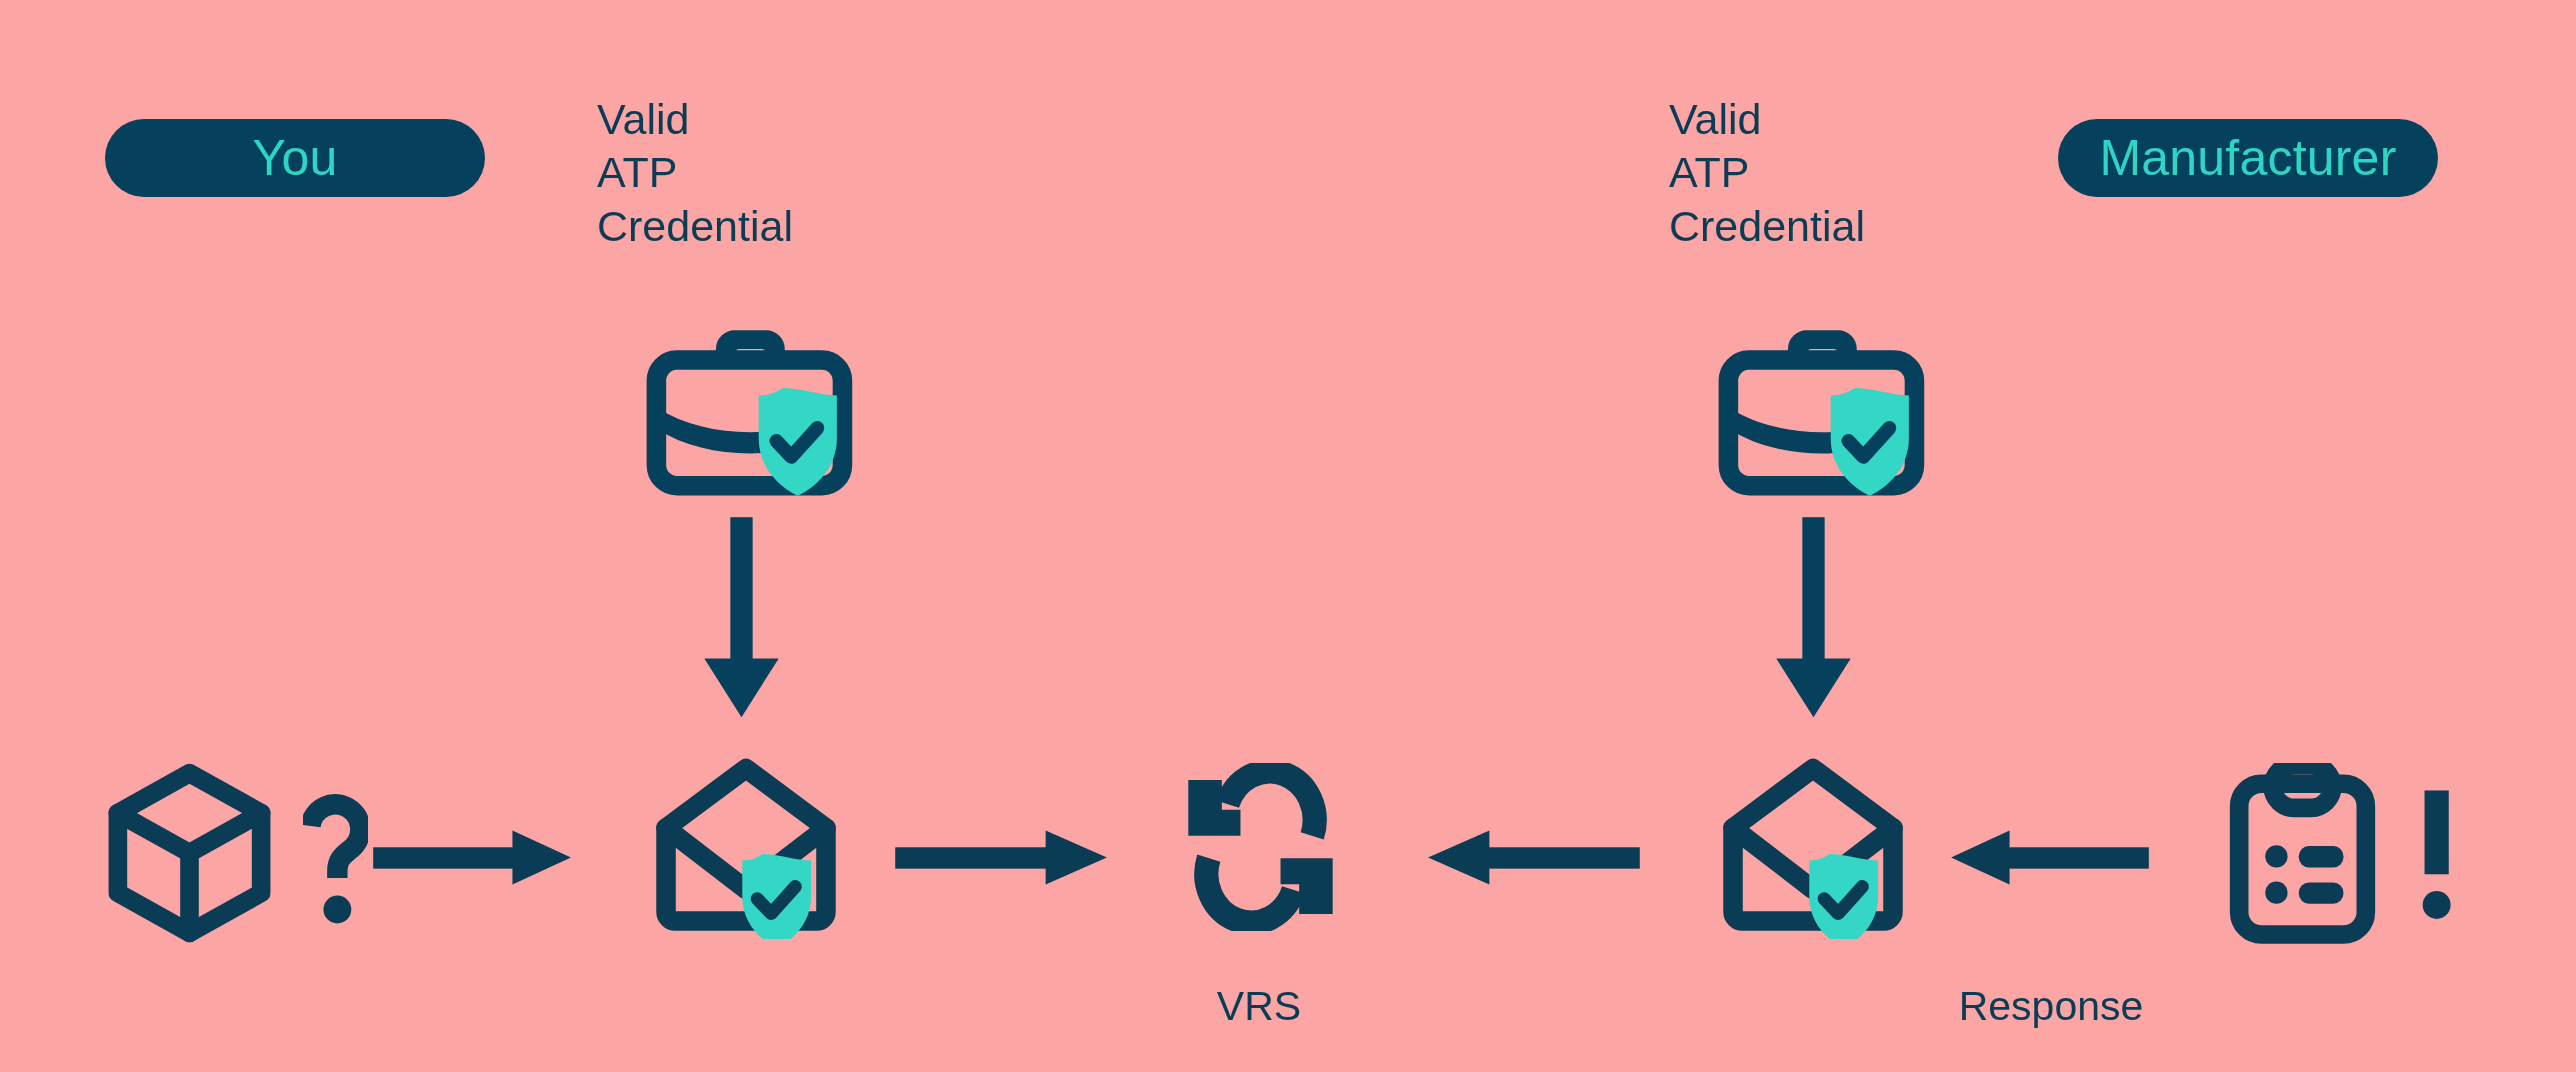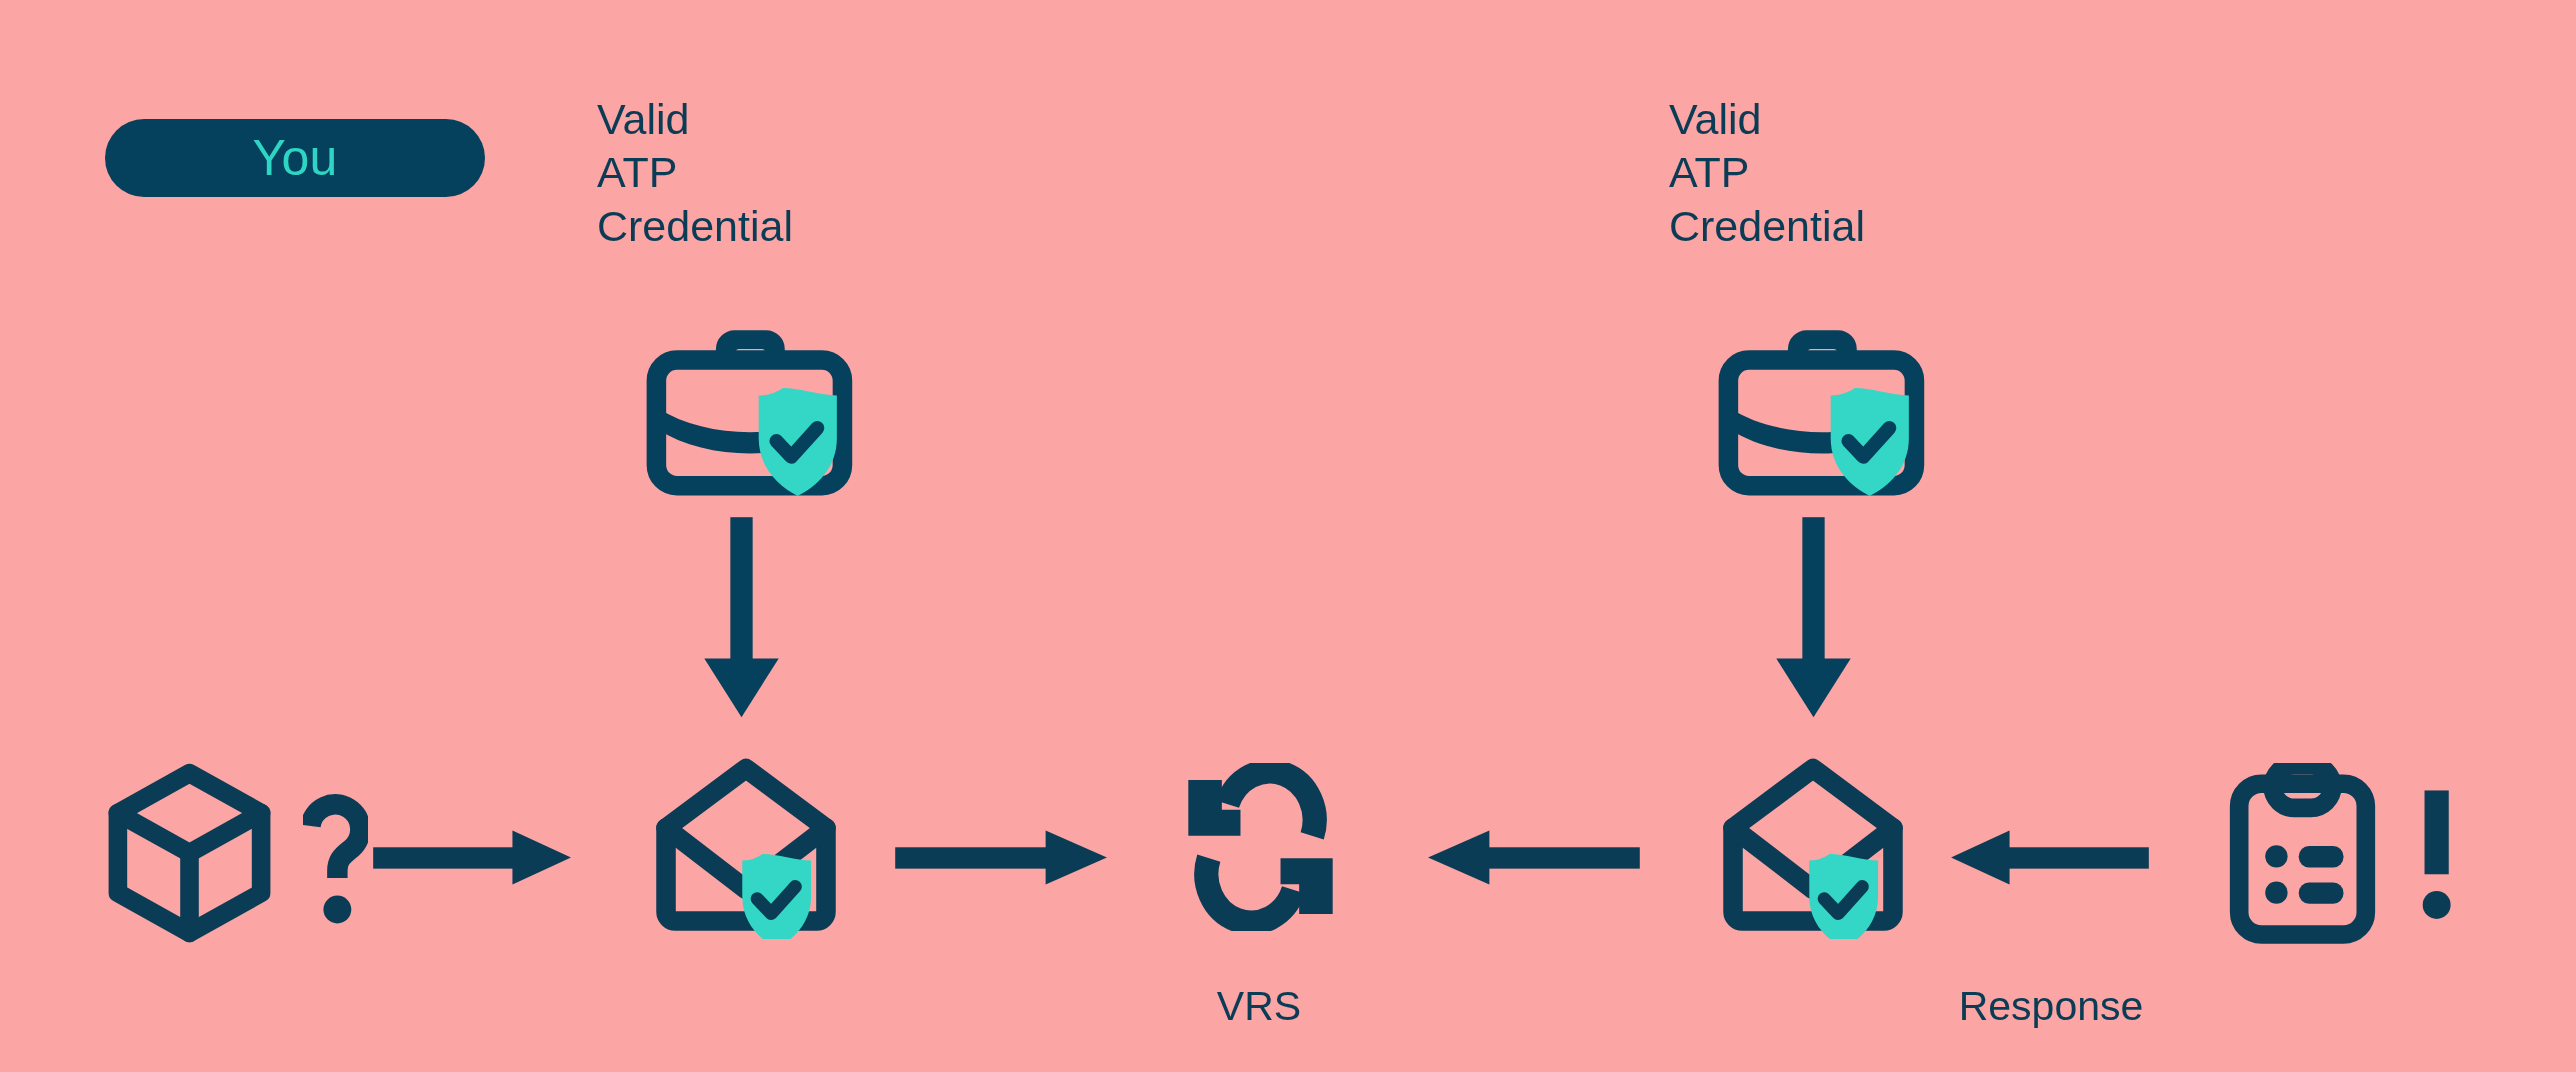--- a/index.html
+++ b/index.html
@@ -102,20 +102,21 @@
   #icon-clipboard { left: 2228px; top: 763px; width: 149px; height: 182px; }
   #icon-exclaim   { left: 2415px; top: 783px; width: 47px;  height: 149px; }
 </style>
 </head>
 <body>
 
 <div id="stage">
 
   <div class="pill" id="pill-you">You</div>
 
+  <div class="pill" id="pill-manufacturer">Manufacturer</div>
 
   <div class="credential-caption" id="credential-left">Valid
 ATP
 Credential</div>
 
   <div class="credential-caption" id="credential-right">Valid
 ATP
 Credential</div>
 
   <div class="icon" id="icon-briefcase-left">

